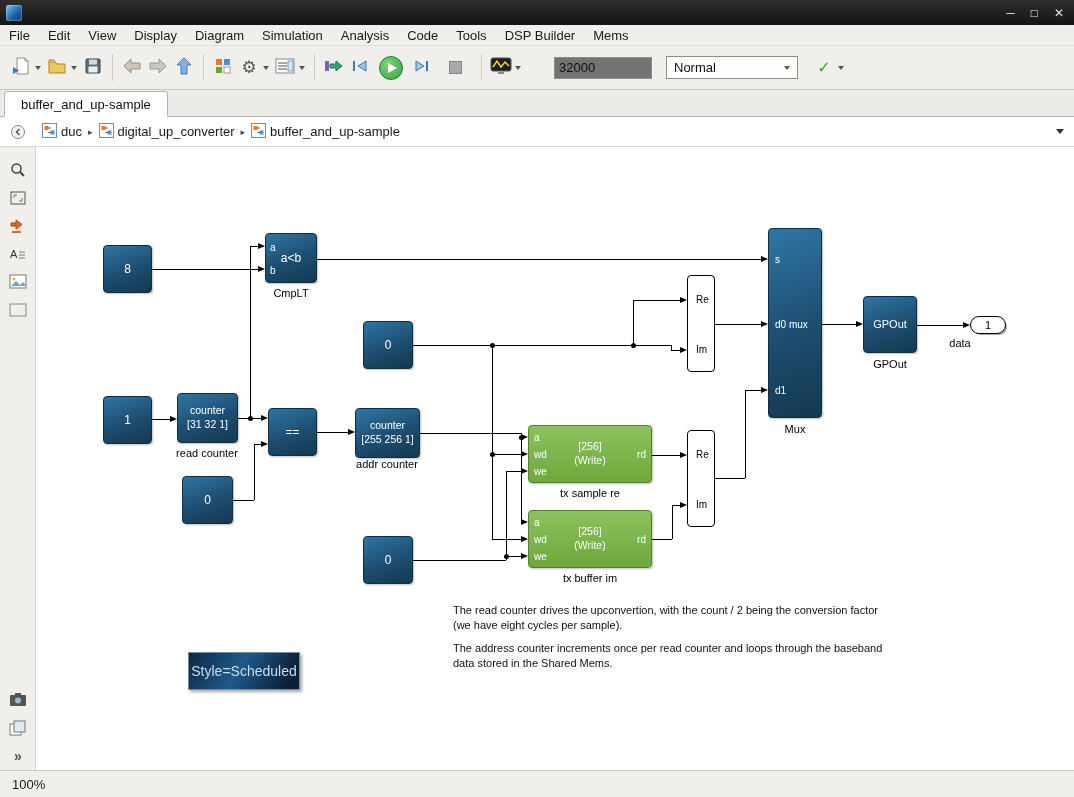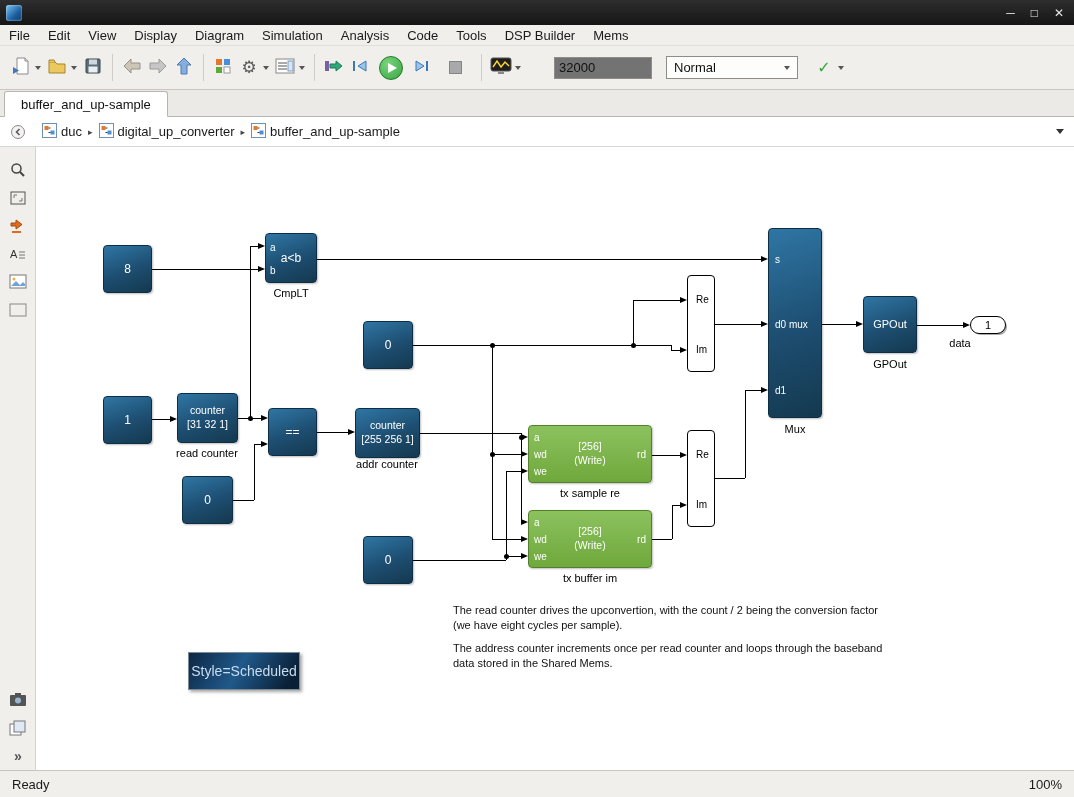--- a/index.html
+++ b/index.html
@@ -480,15 +480,14 @@
     <div class="wire-arr" style="left: 927px; top: 175px;"></div>
     <div class="wire-dot" style="left: 212px; top: 269px;"></div>
     <div class="wire-dot" style="left: 454px; top: 196px;"></div>
     <div class="wire-dot" style="left: 454px; top: 305px;"></div>
     <div class="wire-dot" style="left: 468px; top: 407px;"></div>
     <div class="wire-dot" style="left: 483px; top: 288px;"></div>
     <div class="wire-dot" style="left: 595px; top: 196px;"></div>
   </div>
 
 <div class="statusbar">
-  <span class="sl">Ready</span>
   <span class="sc">100%</span>
 </div>
 
 </body></html>

